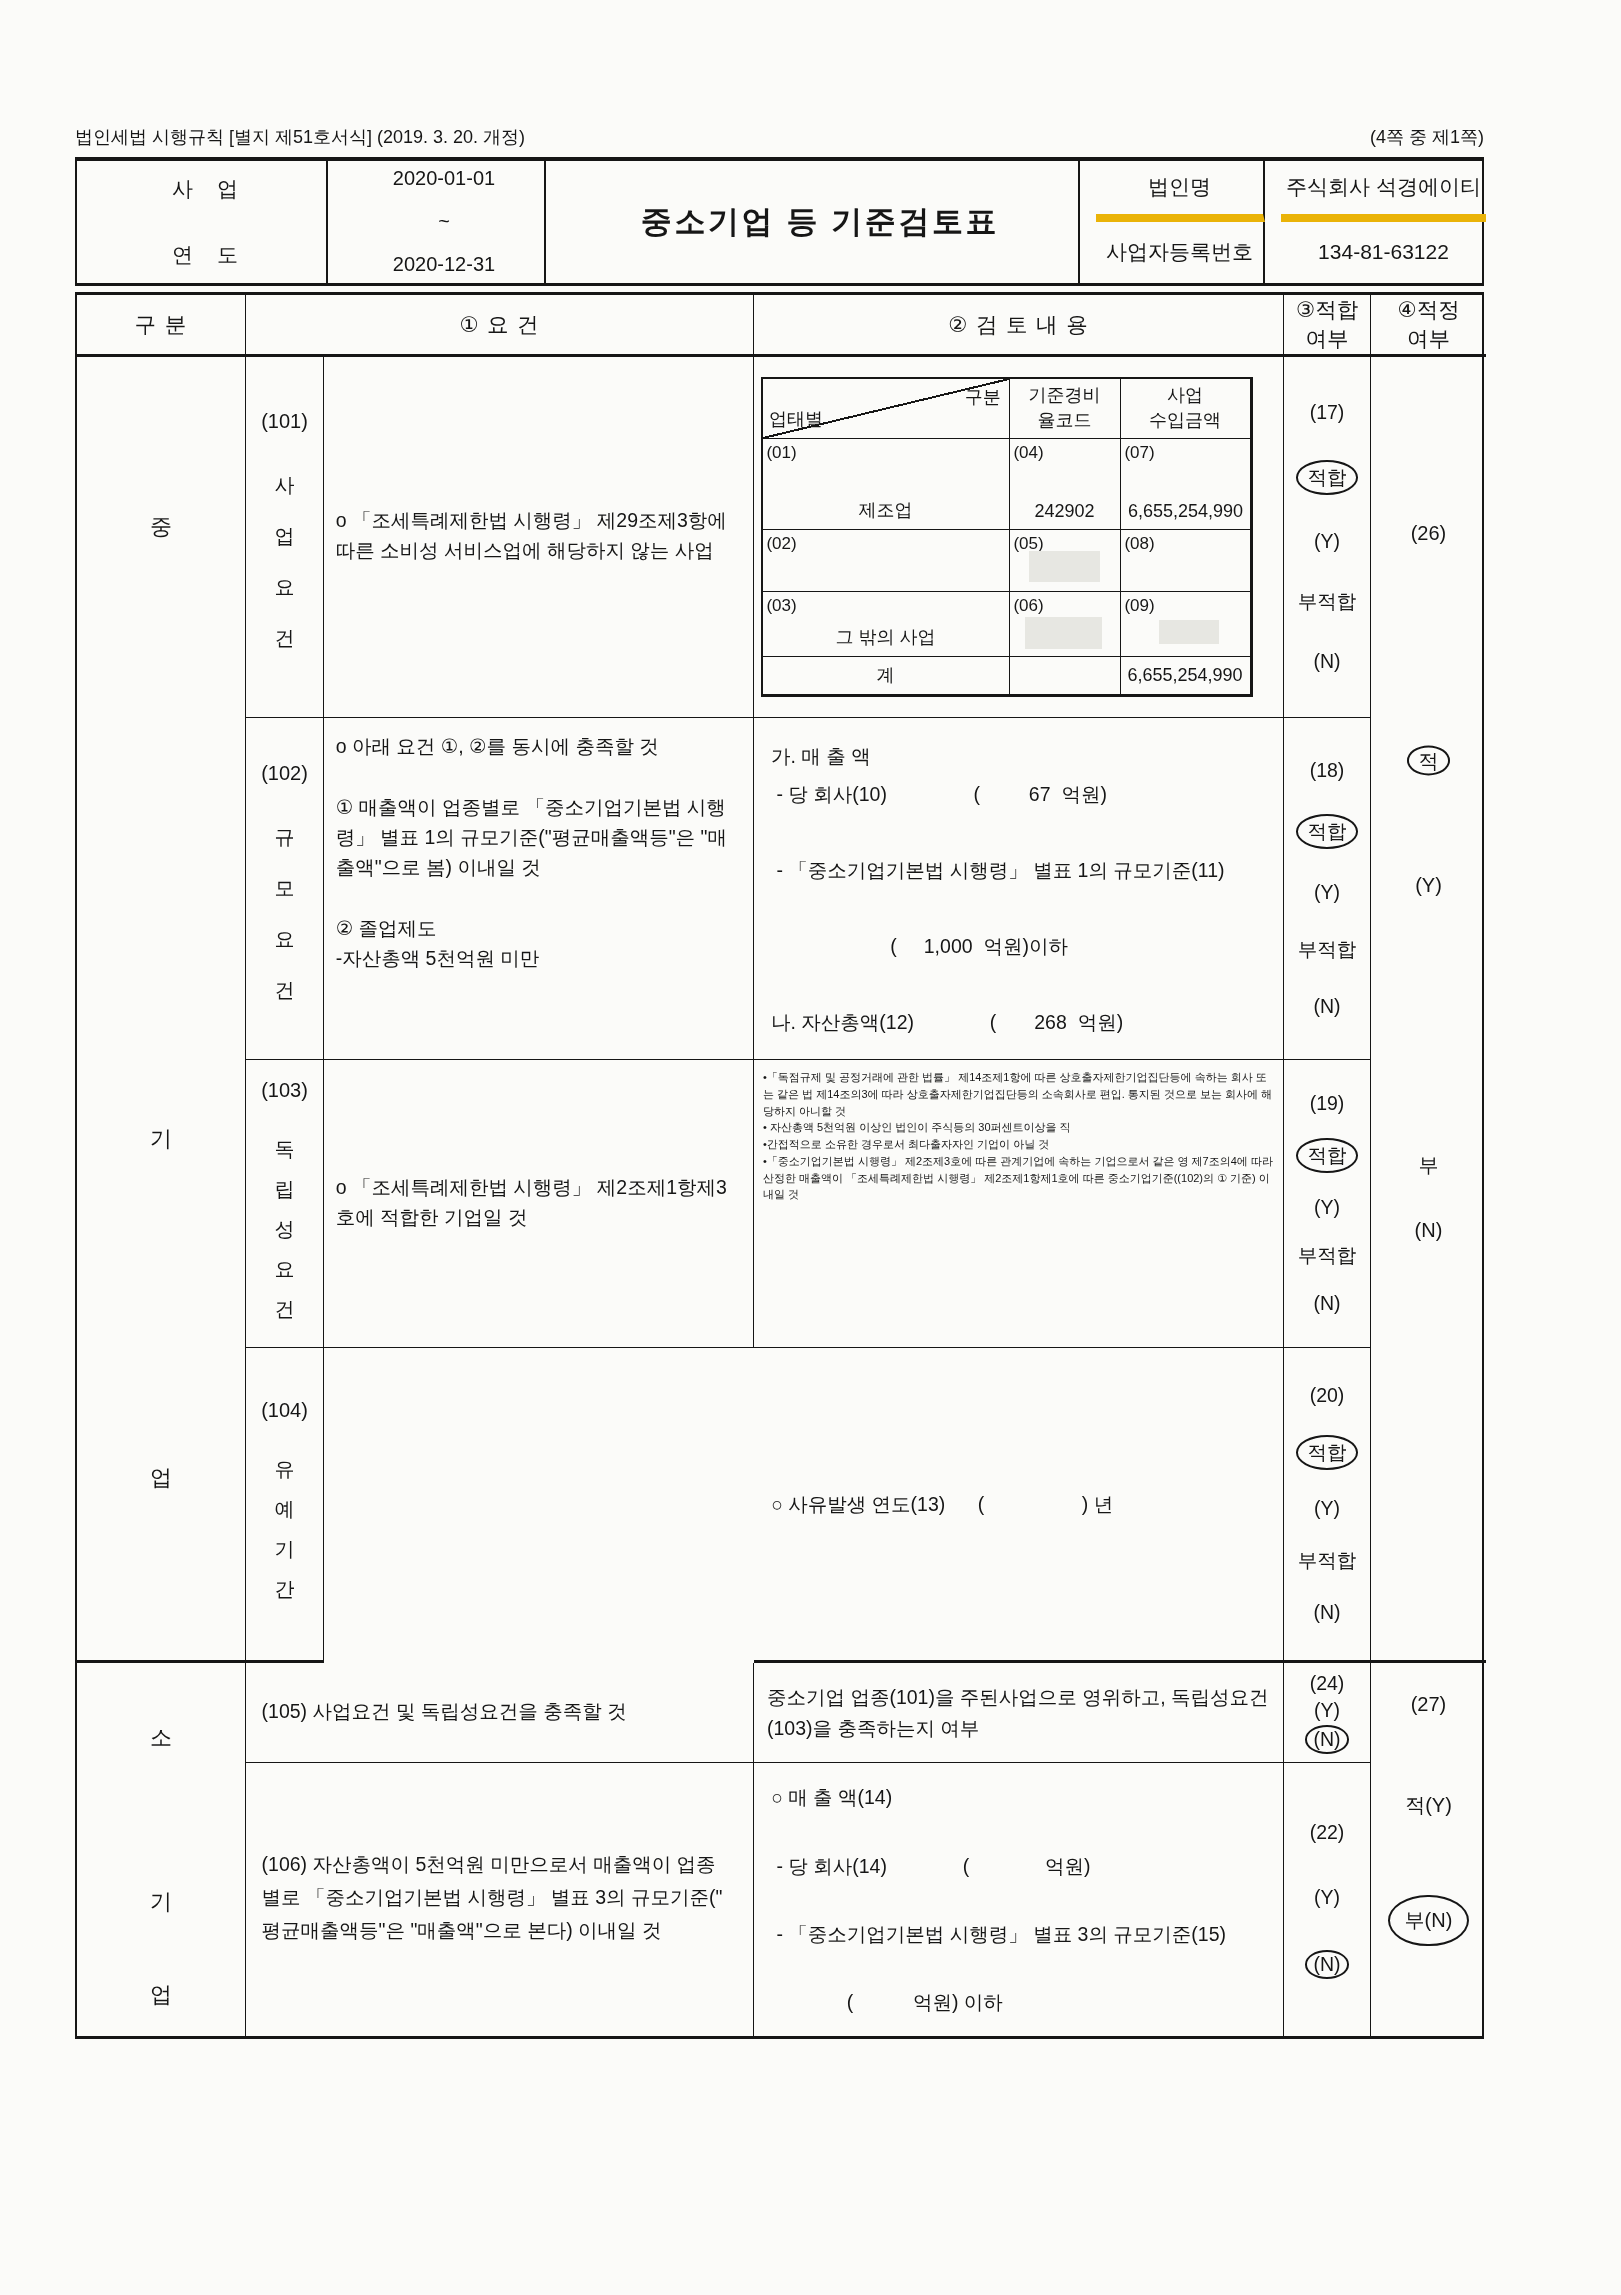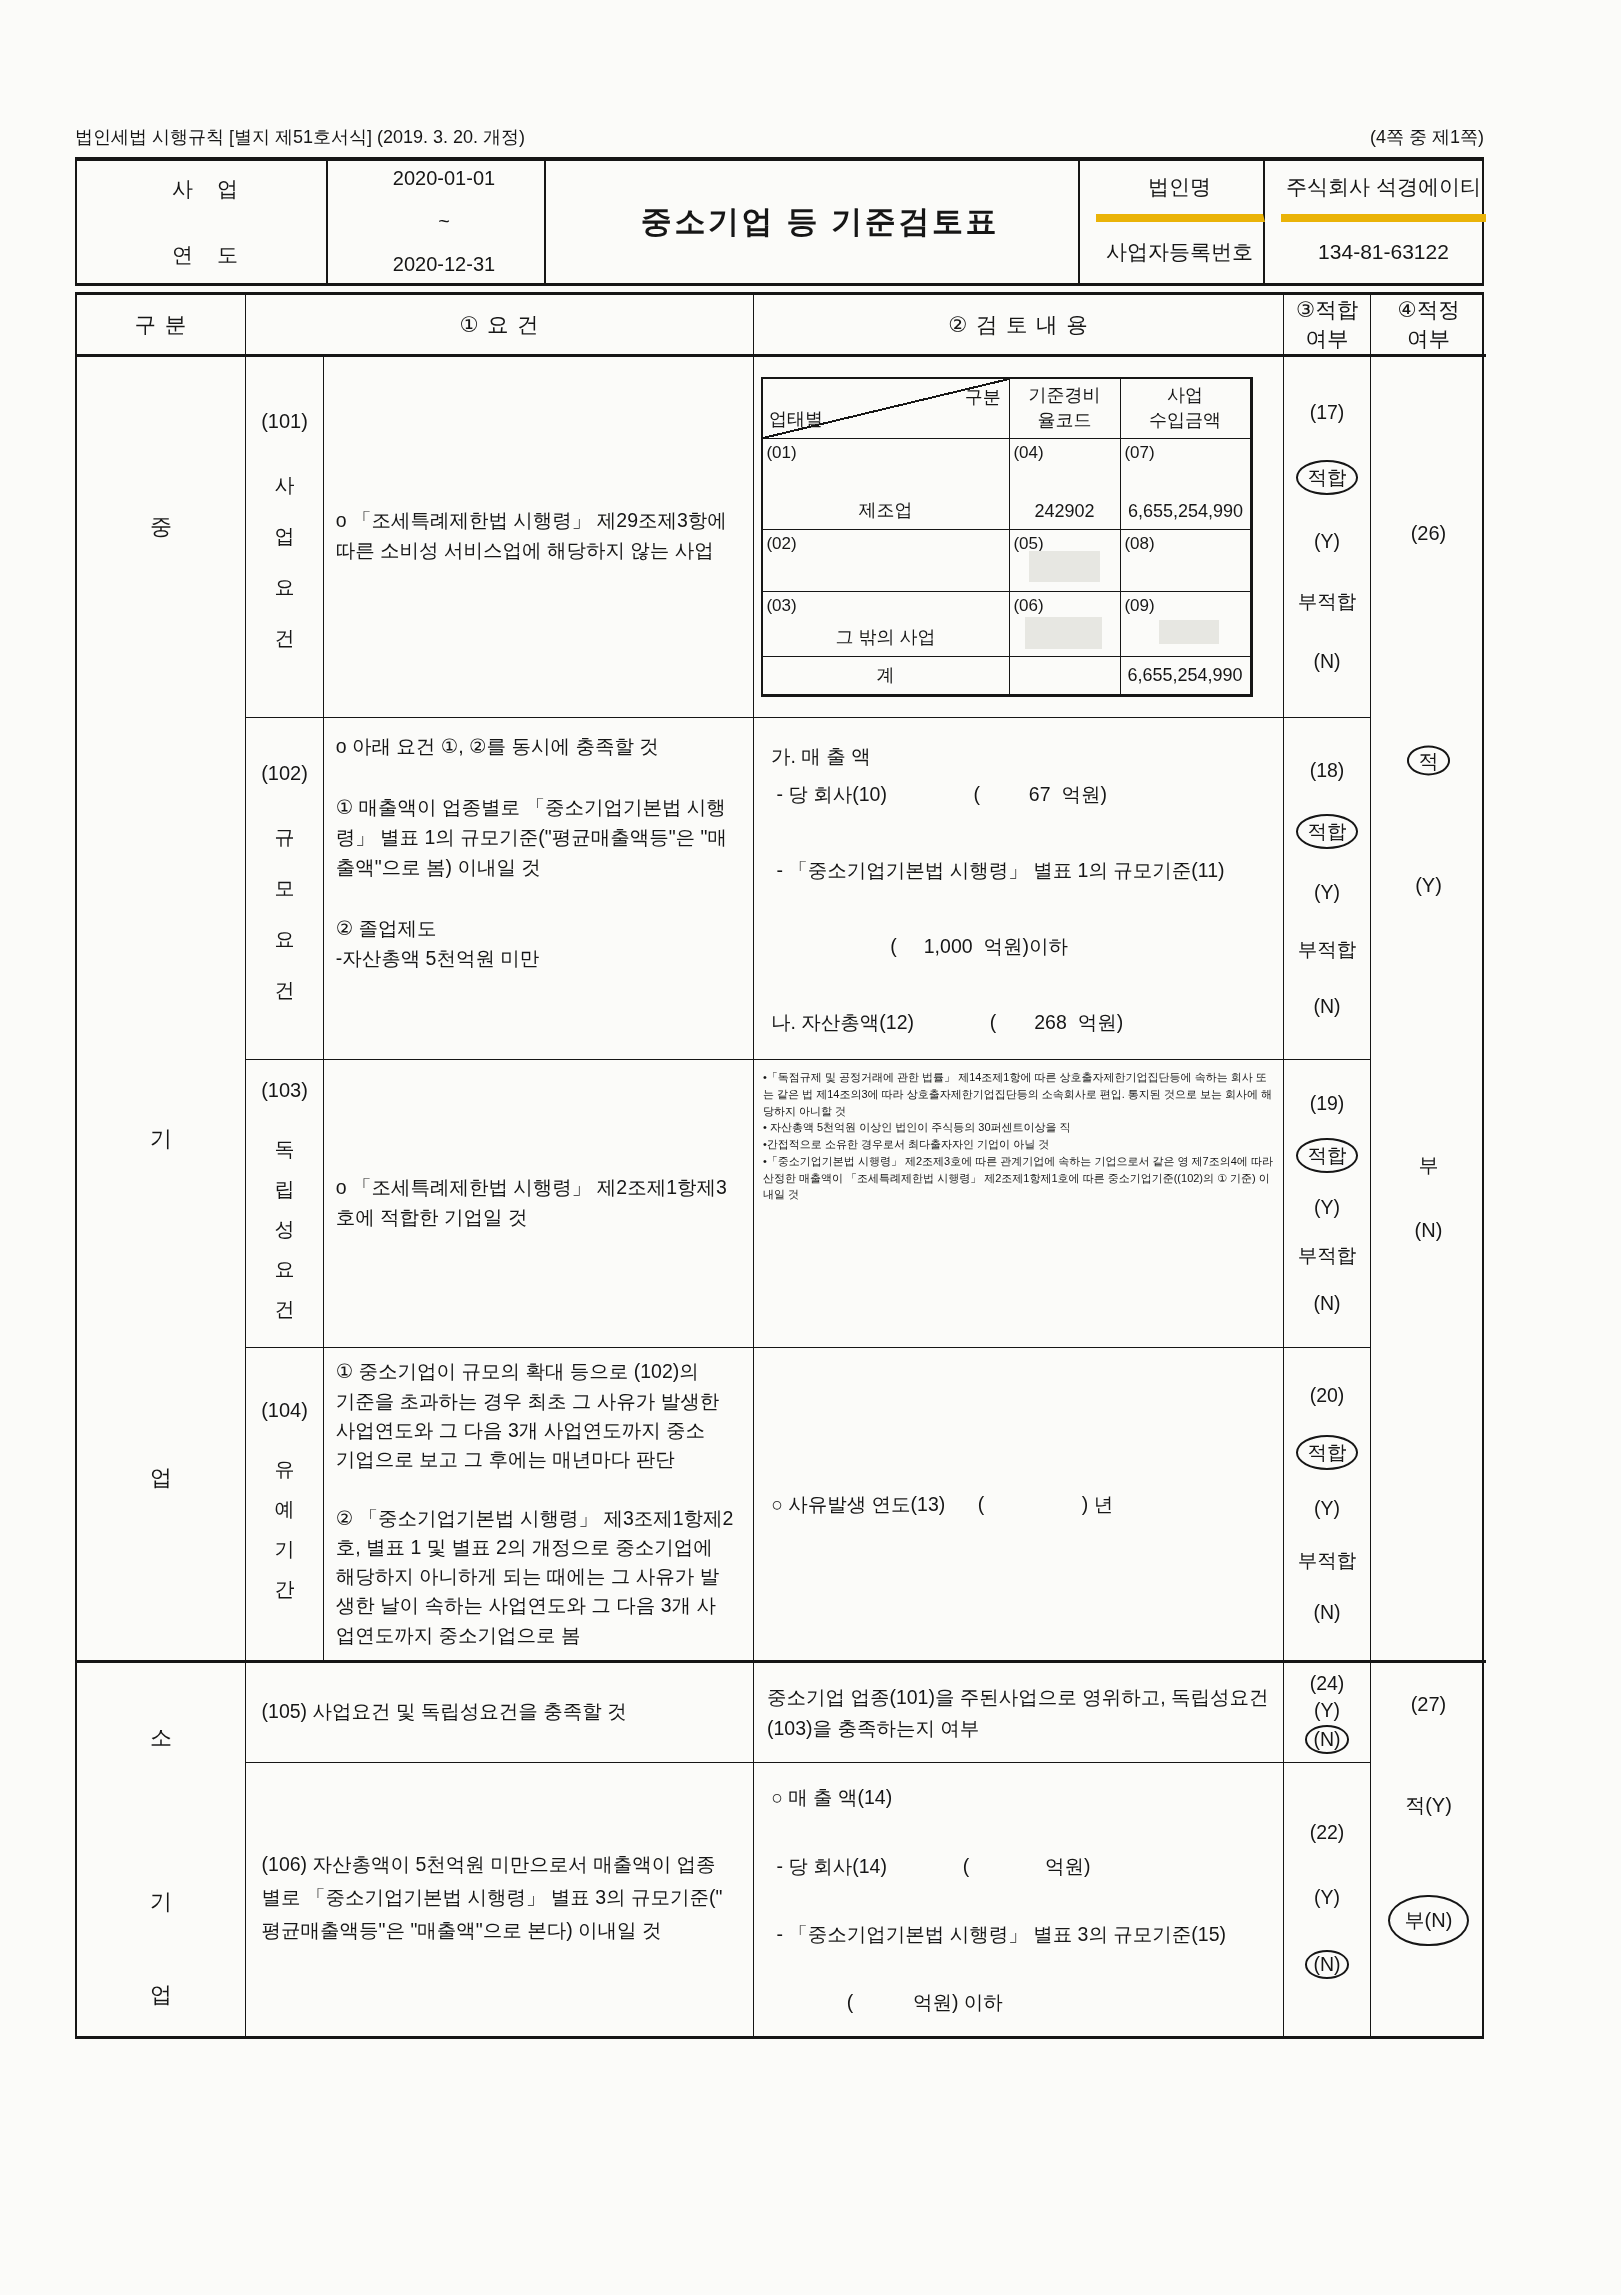--- a/index.html
+++ b/index.html
@@ -260,30 +260,20 @@
         <span>(N)</span>
       </div>
 
       <div class="cell numcell bbthick" style="grid-column:2;grid-row:5">
         <span>(104)</span>
         <span class="vlabel" style="line-height:2.0">유
 예
 기
 간</span>
       </div>
-      <div class="cell reqcell bbthick" style="grid-column:3;grid-row:5;padding-top:9px;line-height:1.5">① 중소기업이 규모의 확대 등으로 (102)의
-기준을 초과하는 경우 최초 그 사유가 발생한
-사업연도와 그 다음 3개 사업연도까지 중소
-기업으로 보고 그 후에는 매년마다 판단
-
-② 「중소기업기본법 시행령」 제3조제1항제2
-호, 별표 1 및 별표 2의 개정으로 중소기업에
-해당하지 아니하게 되는 때에는 그 사유가 발
-생한 날이 속하는 사업연도와 그 다음 3개 사
-업연도까지 중소기업으로 봄</div>
       <div class="cell revcell rev-mid bbthick" style="grid-column:4;grid-row:5">○ 사유발생 연도(13)      (                  ) 년</div>
       <div class="cell fitcell bbthick" style="grid-column:5;grid-row:5">
         <span>(20)</span>
         <span class="circ">적합</span>
         <span>(Y)</span>
         <span>부적합</span>
         <span>(N)</span>
       </div>
 
       <div class="cell reqcell vcenter" style="grid-column:2/4;grid-row:6;padding-left:15.6px">(105) 사업요건 및 독립성요건을 충족할 것</div>

